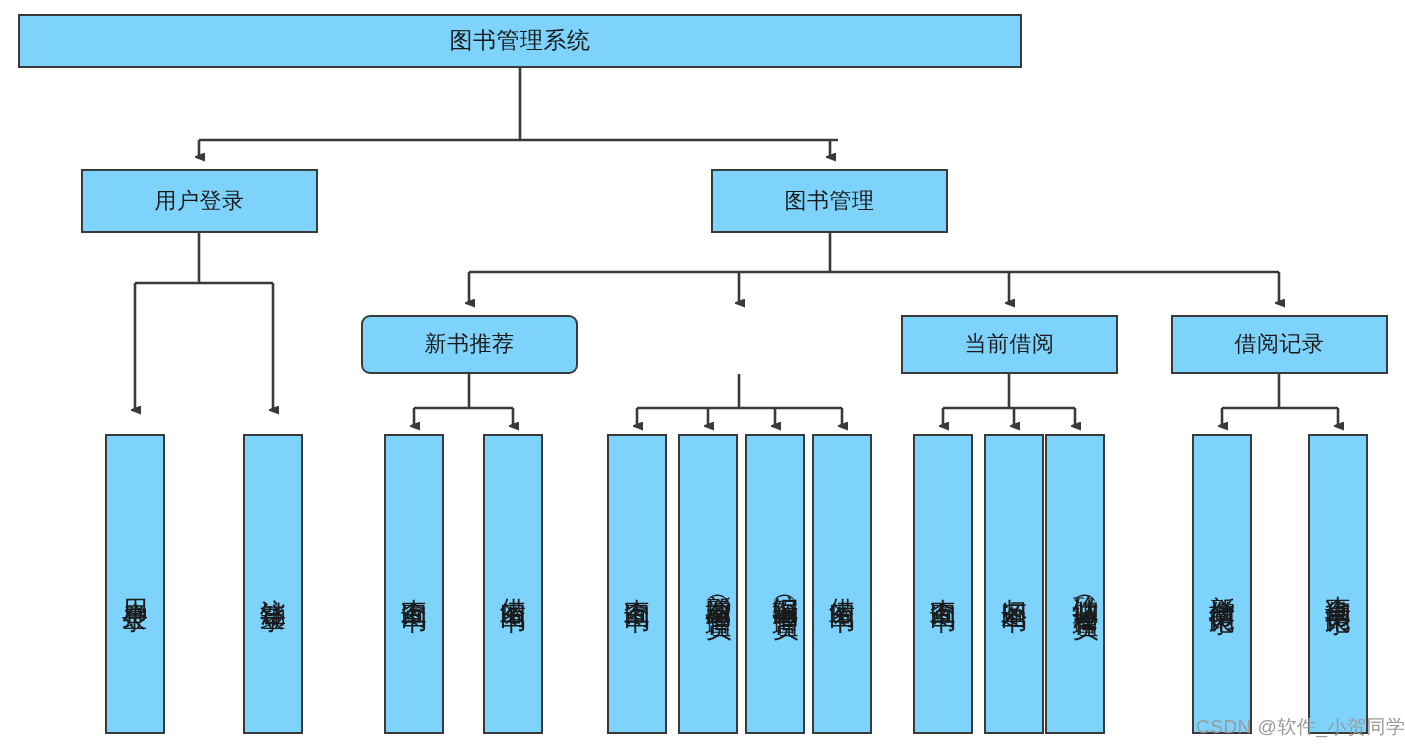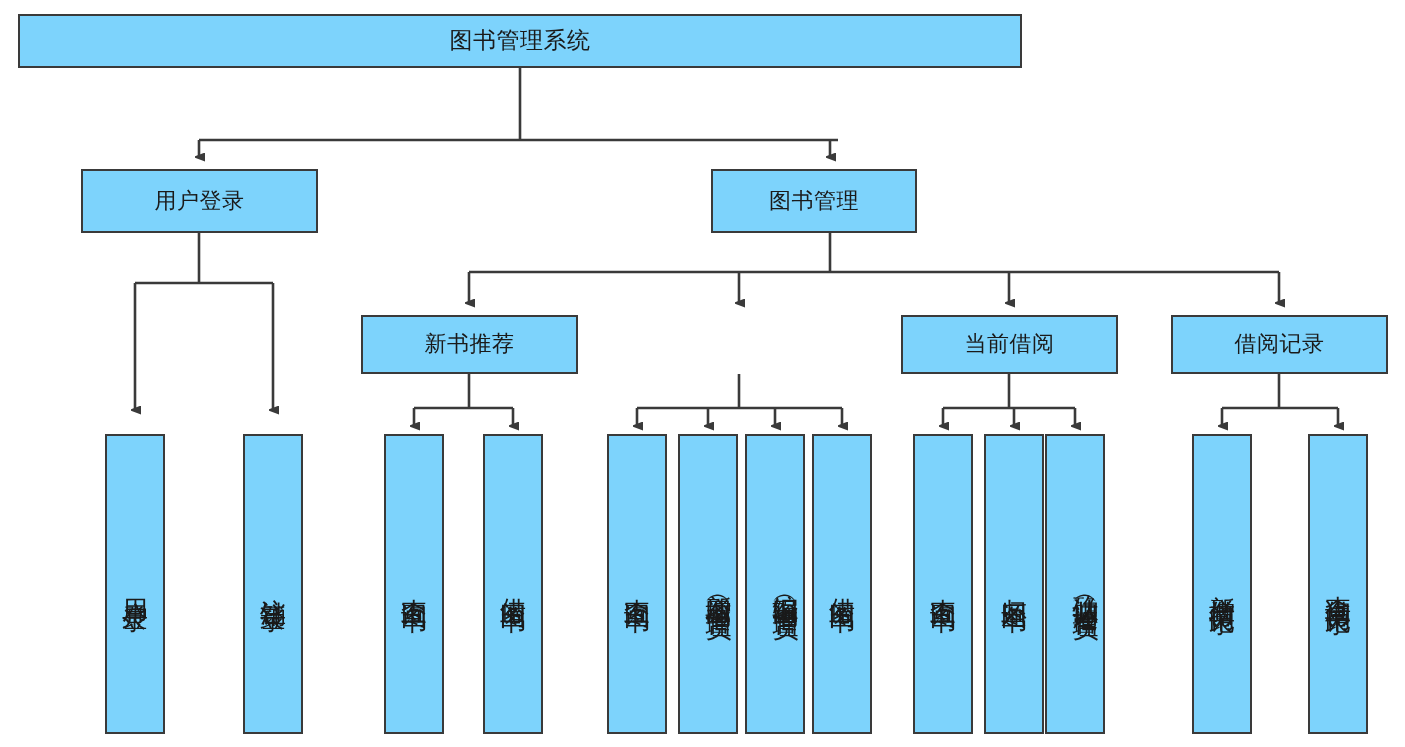--- a/index.html
+++ b/index.html
@@ -121,25 +121,25 @@
     </g>
   </svg>
 
   <div class="node node-h node-root" style="left:18px; top:14px; width:1004px; height:54px;">
     <span>图书管理系统</span>
   </div>
 
   <div class="node node-h" style="left:81px; top:169px; width:237px; height:64px;">
     <span>用户登录</span>
   </div>
-  <div class="node node-h" style="left:711px; top:169px; width:206px; height:64px;">
+  <div class="node node-h" style="left:711px; top:169px; width:237px; height:64px;">
     <span>图书管理</span>
   </div>
 
-  <div class="node node-h" style="left:361px; top:315px; width:217px; height:59px;">
+  <div class="node node-h" style="left:361px; top:315px; width:217px; height:59px;border-radius:9px;">
     <span>新书推荐</span>
   </div>
   <div class="node node-h" style="left:1171px; top:315px; width:217px; height:59px;">
     <span>借阅记录</span>
   </div>
   <div class="node node-h" style="left:901px; top:315px; width:217px; height:59px;">
     <span>当前借阅</span>
   </div>
 
   <div class="node node-v mid" style="left:105px; top:434px; width:60px; height:300px;">
@@ -179,14 +179,15 @@
     <span>确认归还（管理员）</span>
   </div>
 
   <div class="node node-v mid" style="left:1192px; top:434px; width:60px; height:300px;">
     <span>新增借阅记录</span>
   </div>
   <div class="node node-v mid" style="left:1308px; top:434px; width:60px; height:300px;">
     <span>查询借阅记录</span>
   </div>
 
+  <div class="watermark" style="left:1196px; top:714px;">CSDN @软件_小贺同学</div>
 
 </div>
 
 </body></html>

